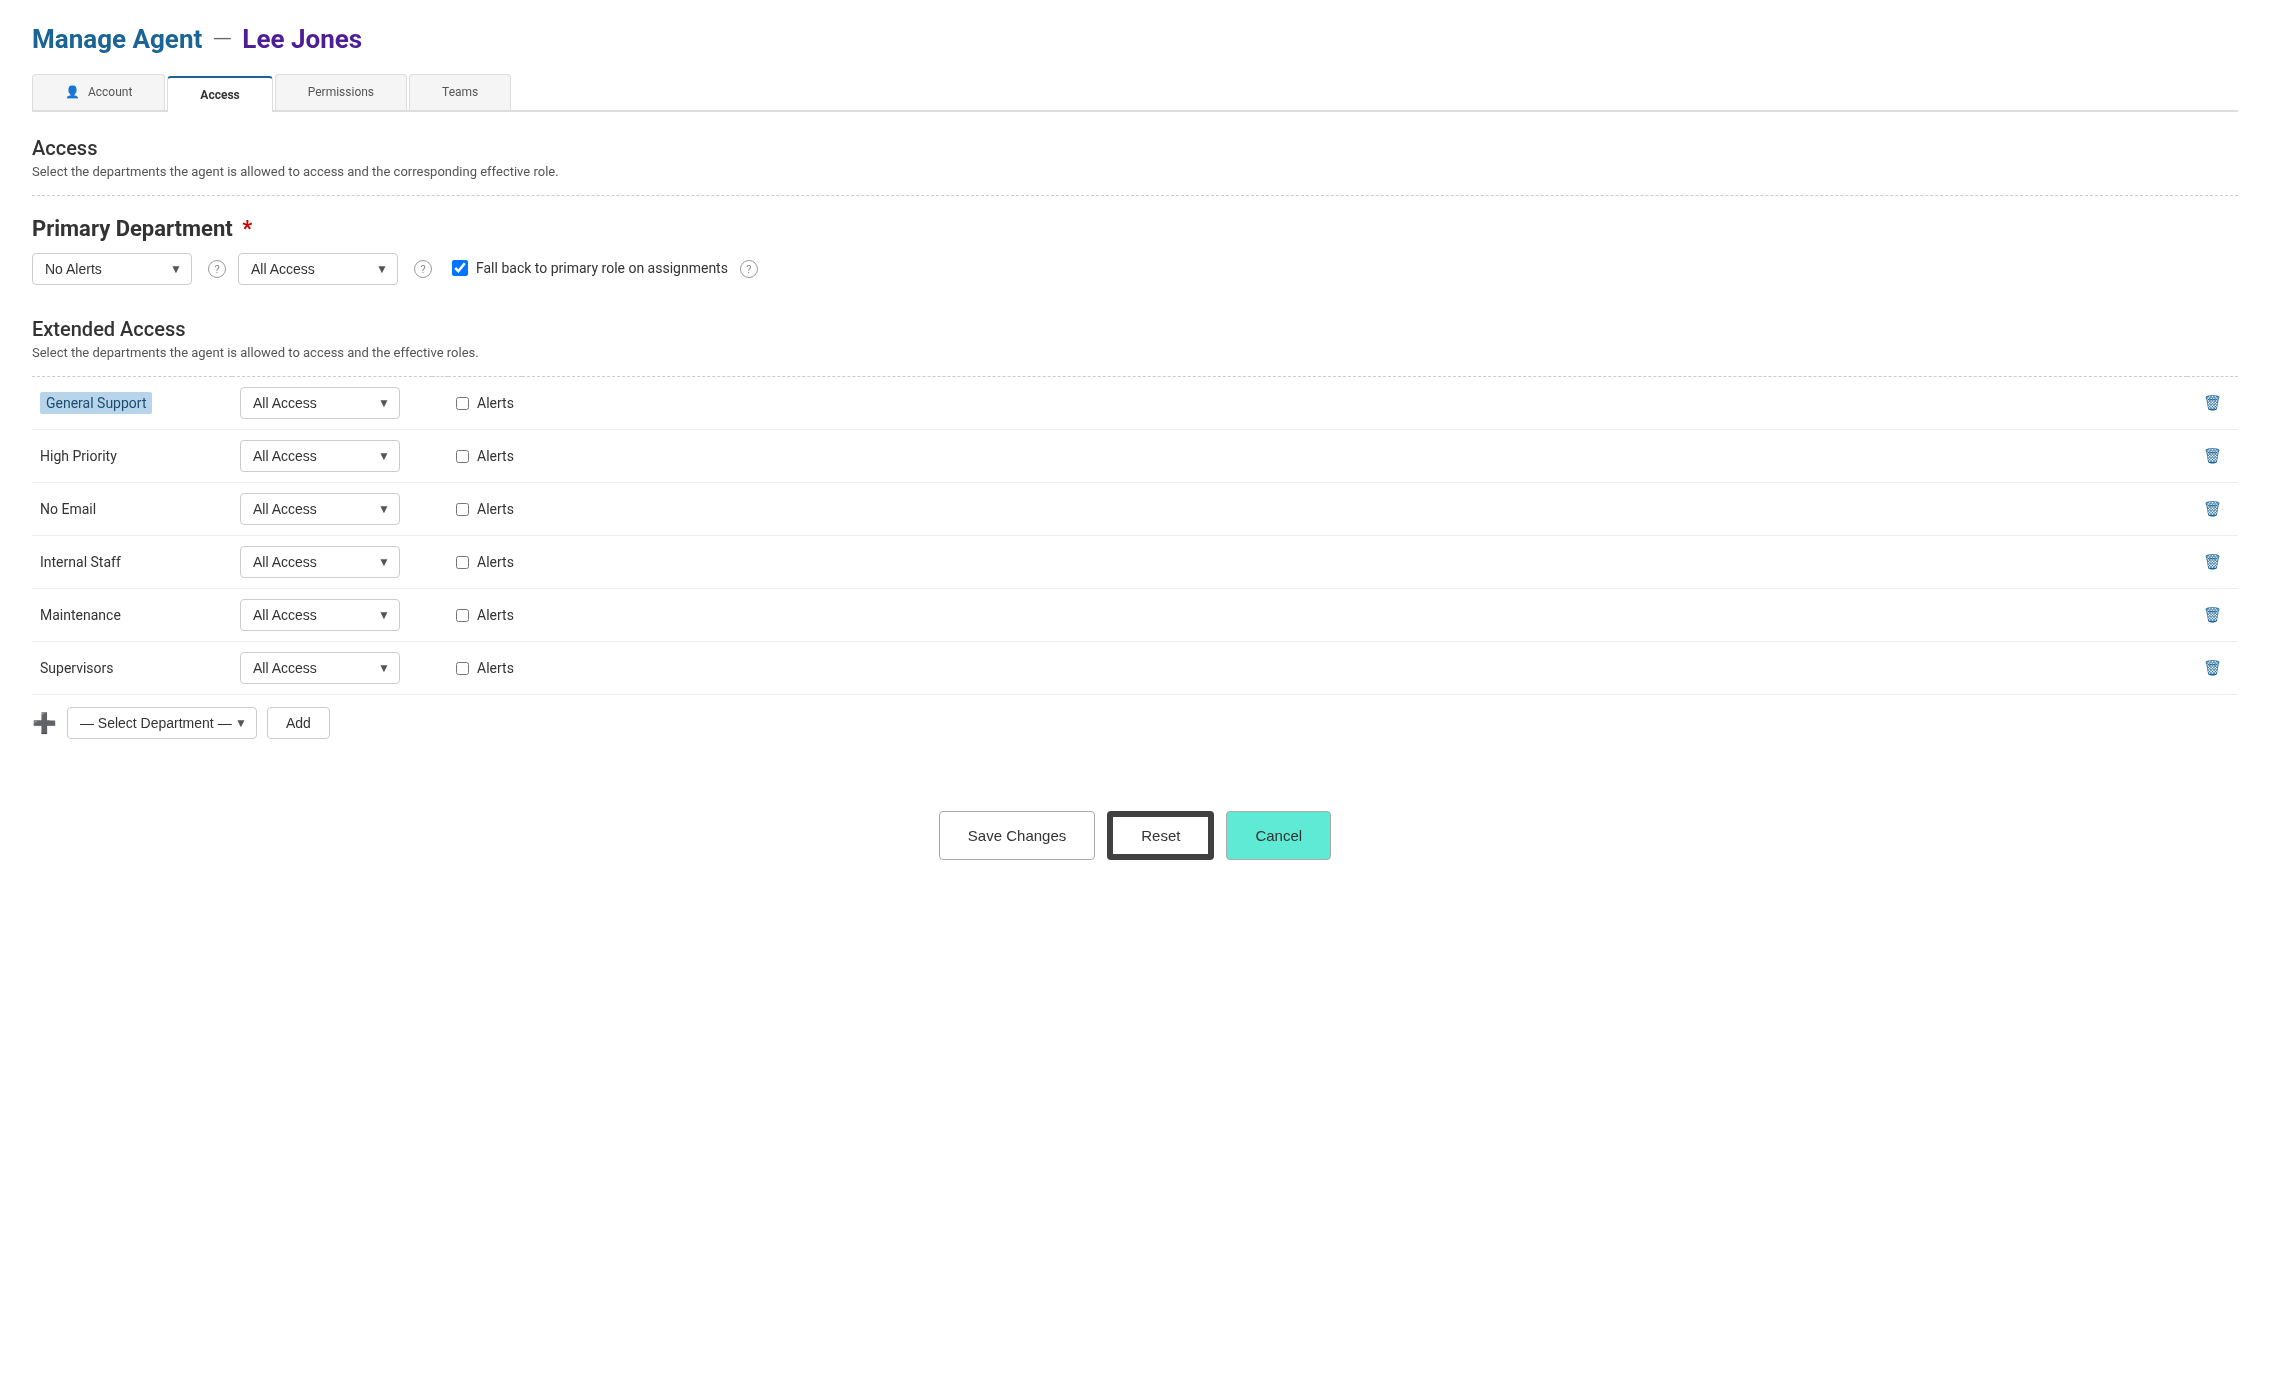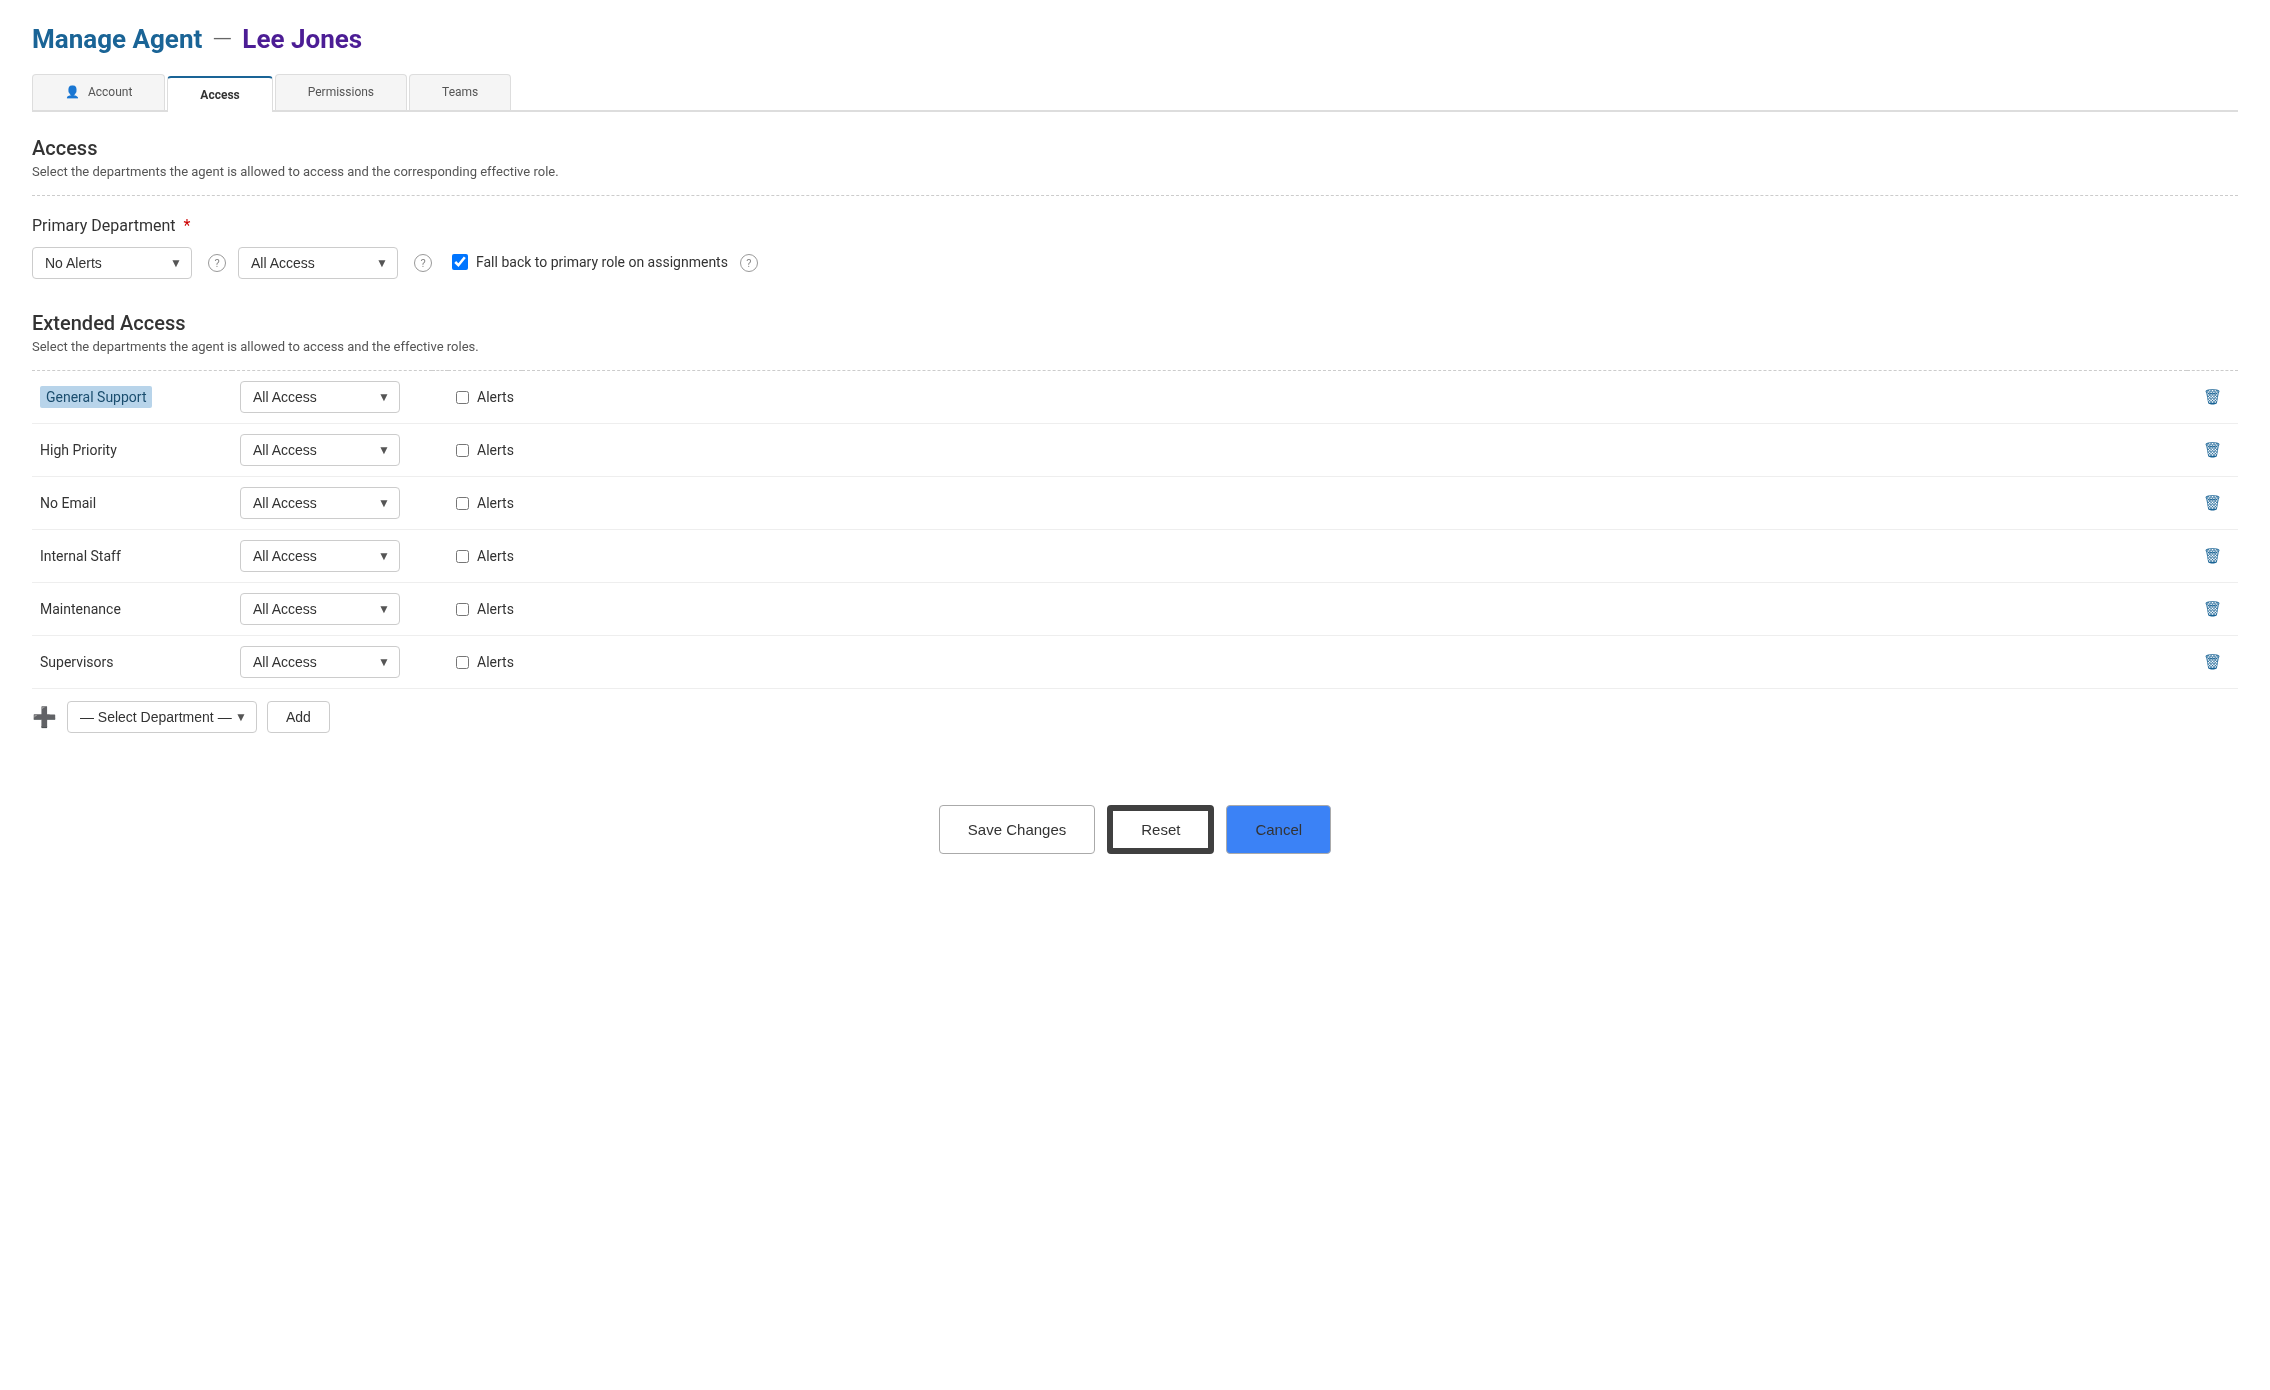--- a/index.html
+++ b/index.html
@@ -74,22 +74,22 @@
       color: #555;
       margin-bottom: 16px;
     }
     .section-divider {
       border: none;
       border-top: 1px dashed #ccc;
       margin-bottom: 20px;
     }
     
     .primary-dept-label {
-      font-size: 16px;
-      font-weight: 400;
+      font-size: 22px;
+      font-weight: 700;
       color: #333;
       margin-bottom: 12px;
     }
     .required-star {
       color: #c00;
       margin-left: 4px;
     }
     .primary-dept-row {
       display: flex;
       align-items: center;
@@ -243,21 +243,21 @@
       padding: 10px 28px;
       background: #fff;
       border: 6px solid #404040;
       border-radius: 4px;
       font-size: 15px;
       color: #333;
       cursor: pointer;
     }
     .btn-cancel {
       padding: 10px 28px;
-      background: #3b82f6;
+      background: #5eead4;
       border: 1px solid #aaa;
       border-radius: 4px;
       font-size: 15px;
       color: #333;
       cursor: pointer;
     }
     
     .trash-icon::before { content: "🗑"; font-size: 15px; color: #1a6496; }
   </style>
 </head>

